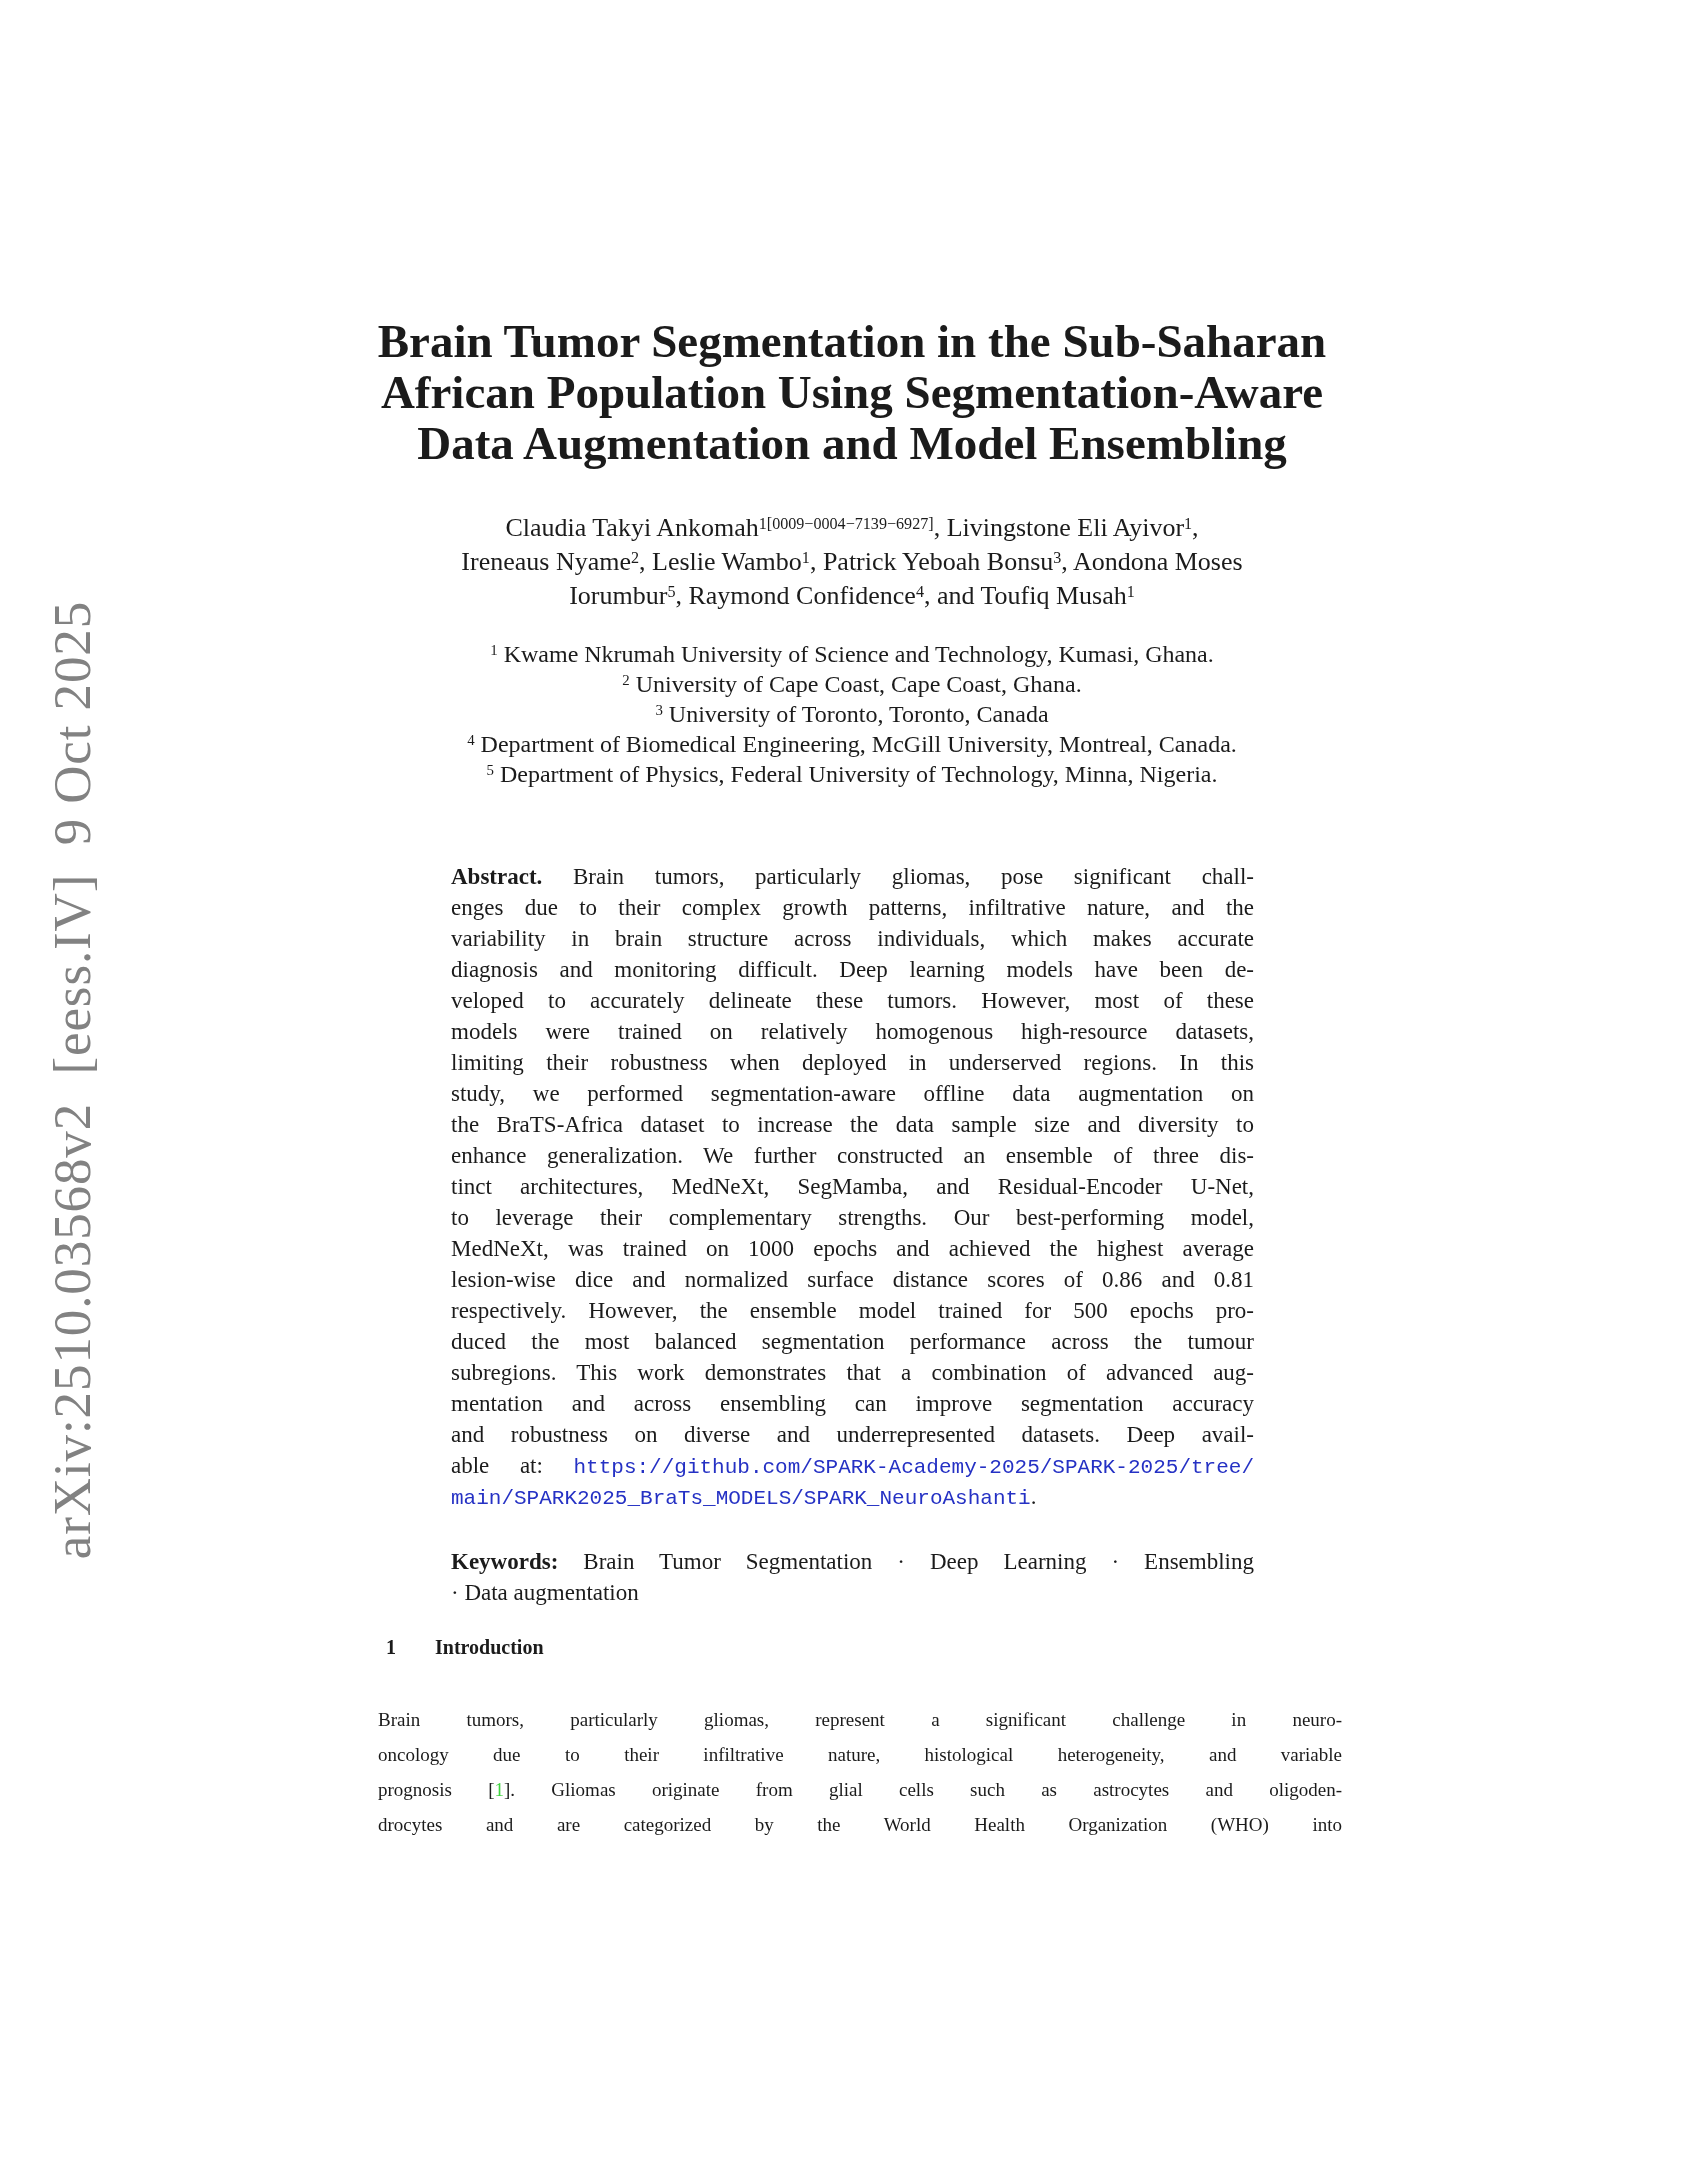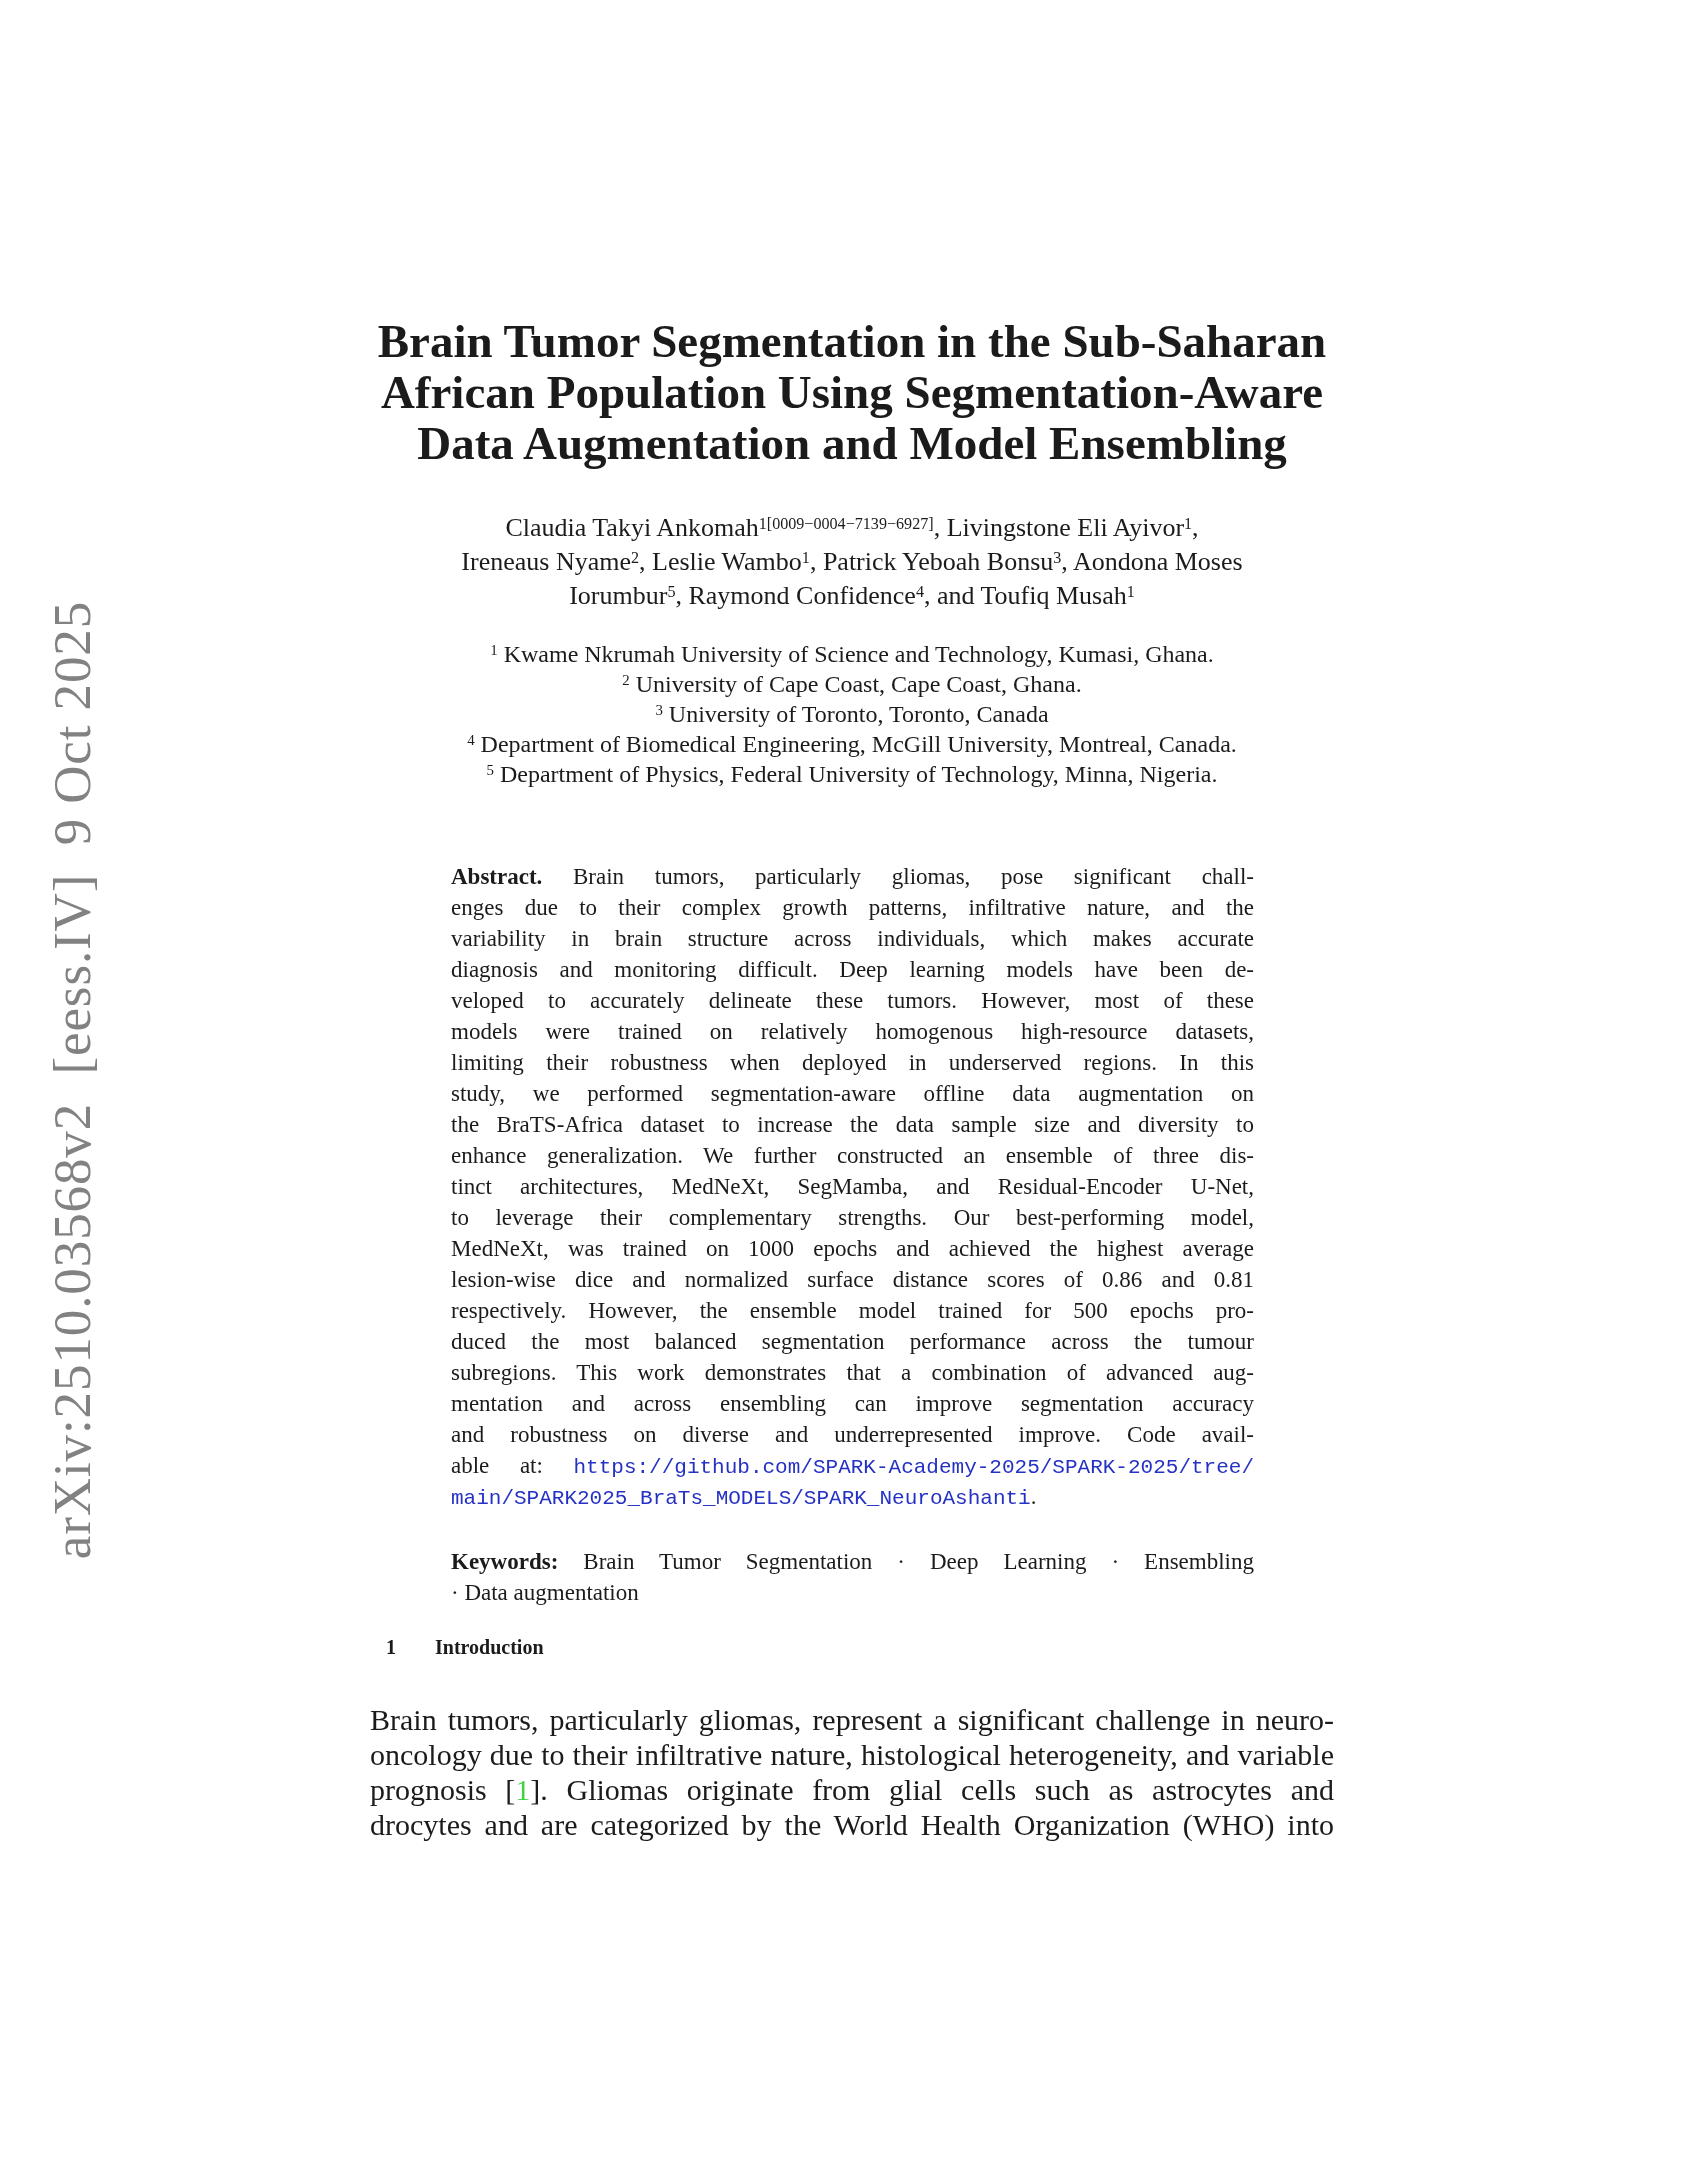--- a/index.html
+++ b/index.html
@@ -39,21 +39,21 @@
   .abstract .line { height:31px; line-height:31px; }
   .abstract .line:not(:last-child) { text-align:justify; text-align-last:justify; }
 
   .keywords { top:1546px; left:81px; width:803px; font-size:23px; }
   .keywords .line { height:31px; line-height:31px; }
   .keywords .line:first-child { text-align:justify; text-align-last:justify; }
 
   .section-heading { top:1636px; left:16px; width:100%; font-size:20px; font-weight:bold; }
   .secnum { margin-right:39px; }
 
-  .bodytext { top:1702px; left:0; width:964px; font-size:30px; }
+  .bodytext { top:1702px; left:8px; width:964px; font-size:19px; }
   .bodytext .line { height:35px; line-height:35px; text-align:justify; text-align-last:justify; }
 
   .sup { font-size:0.62em; position:relative; top:-0.45em; }
   .b { font-weight:bold; }
   .g { color:var(--cite, #3fd43f); }
   .mono { font-family:"Liberation Mono", monospace; font-size:21px; color:var(--link, #2531c4); }
 </style>
 </head>
 <body>
 
@@ -97,21 +97,21 @@
         <div class="line"><span>the BraTS-Africa dataset to increase the data sample size and diversity to</span></div>
         <div class="line"><span>enhance generalization. We further constructed an ensemble of three dis-</span></div>
         <div class="line"><span>tinct architectures, MedNeXt, SegMamba, and Residual-Encoder U-Net,</span></div>
         <div class="line"><span>to leverage their complementary strengths. Our best-performing model,</span></div>
         <div class="line"><span>MedNeXt, was trained on 1000 epochs and achieved the highest average</span></div>
         <div class="line"><span>lesion-wise dice and normalized surface distance scores of 0.86 and 0.81</span></div>
         <div class="line"><span>respectively. However, the ensemble model trained for 500 epochs pro-</span></div>
         <div class="line"><span>duced the most balanced segmentation performance across the tumour</span></div>
         <div class="line"><span>subregions. This work demonstrates that a combination of advanced aug-</span></div>
         <div class="line"><span>mentation and across ensembling can improve segmentation accuracy</span></div>
-        <div class="line"><span>and robustness on diverse and underrepresented improve. Code avail-</span></div>
+        <div class="line"><span>and robustness on diverse and underrepresented datasets. Deep avail-</span></div>
         <div class="line"><span>able at: </span><span class="mono">https://github.com/SPARK-Academy-2025/SPARK-2025/tree/</span></div>
         <div class="line"><span class="mono">main/SPARK2025_BraTs_MODELS/SPARK_NeuroAshanti</span><span>.</span></div>
       </div>
 
     <div class="keywords">
         <div class="line"><span class="b">Keywords:</span><span> Brain Tumor Segmentation · Deep Learning · Ensembling</span></div>
         <div class="line"><span>· Data augmentation</span></div>
       </div>
 
     <h2 class="section-heading">

